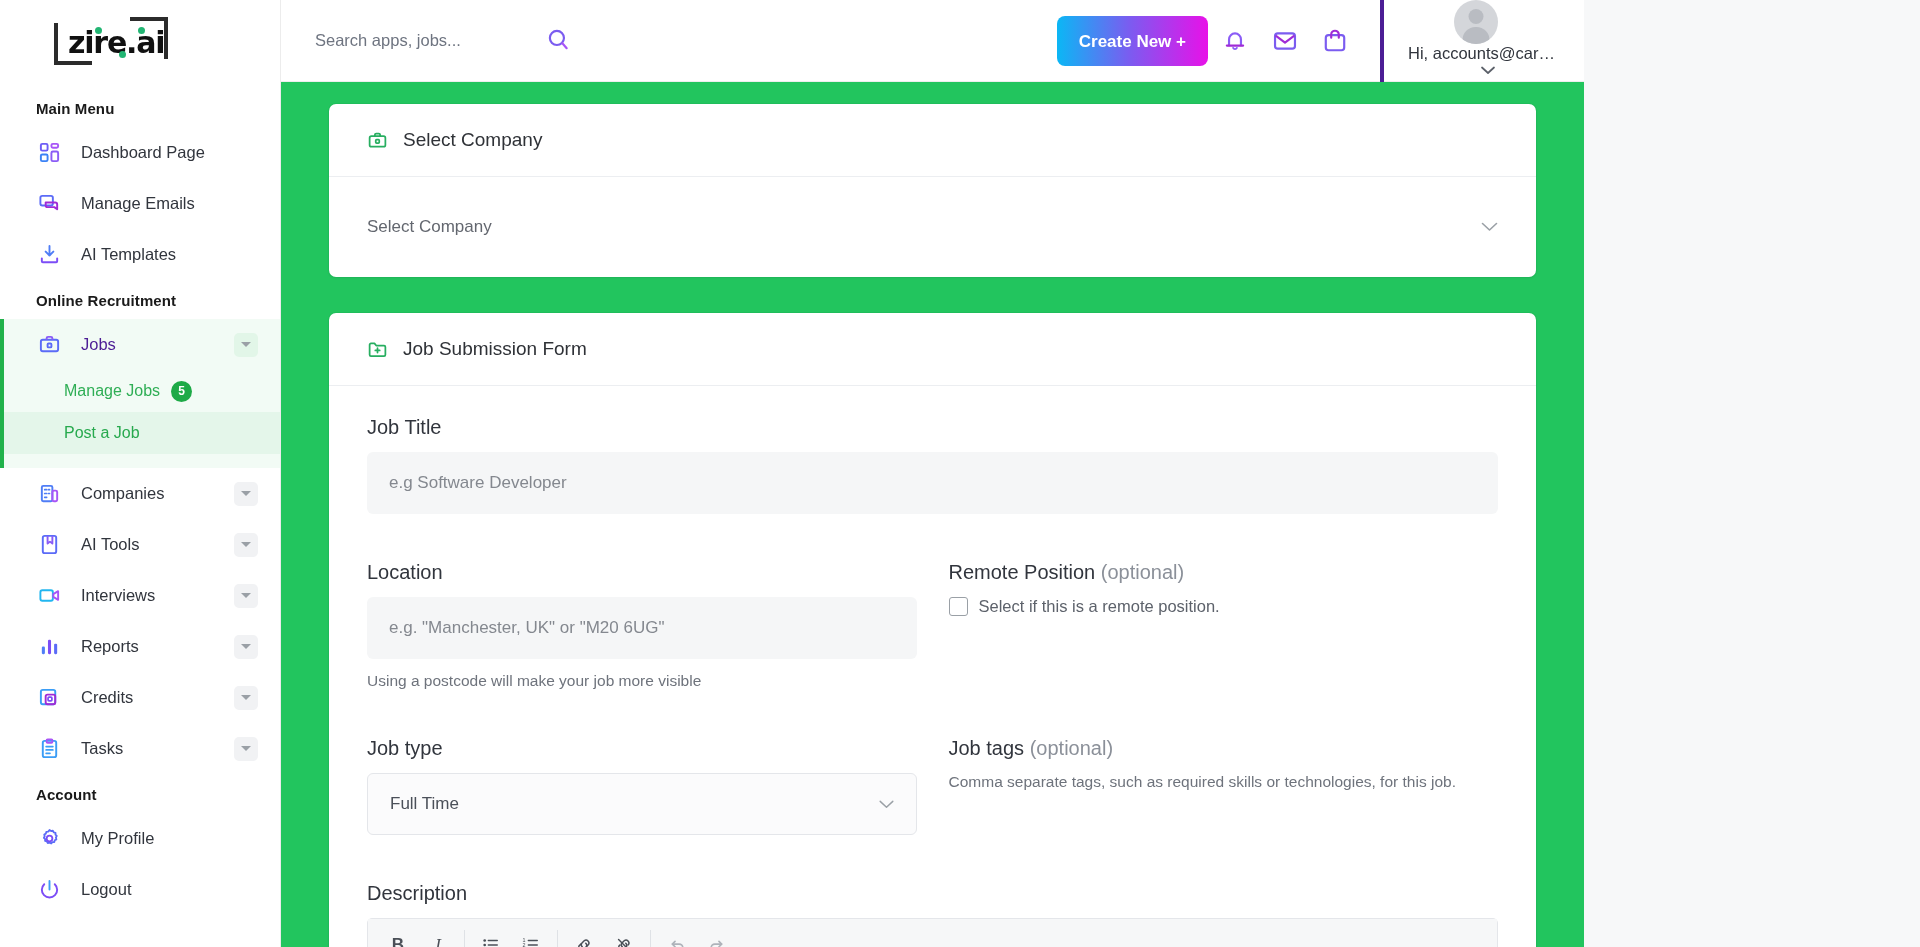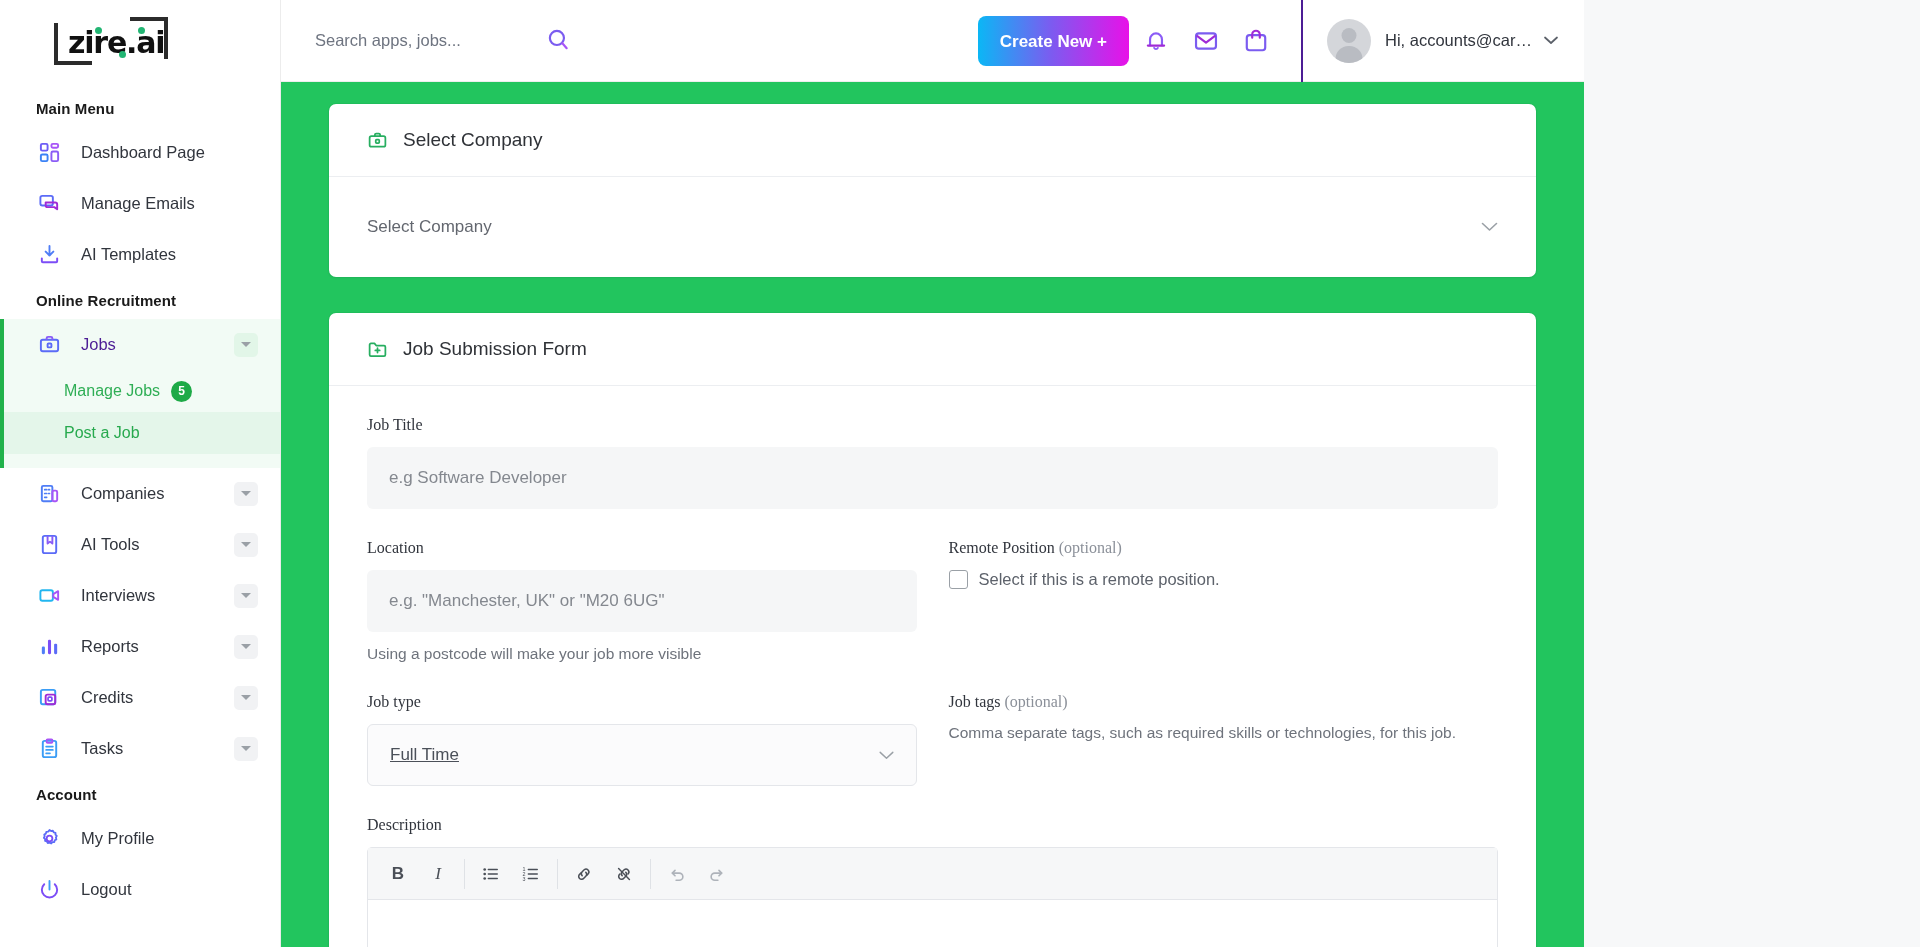--- a/index.html
+++ b/index.html
@@ -101,21 +101,21 @@
   .header-right { margin-left: auto; display: flex; align-items: center; }
   .btn-create {
     height: 50px; padding: 16px 22px; border: none; border-radius: 8px;
     background: linear-gradient(90deg, #0bb7f5 0%, #7b5cf0 48%, #e811e8 100%);
     color: #fff; font-size: 17px; font-weight: 600; cursor: pointer;
     font-family: "Liberation Sans", sans-serif; white-space: nowrap;
   }
   .hicon { width: 46px; height: 46px; display:flex; align-items:center; justify-content:center; cursor:pointer; margin-left: 4px;}
   .user-chip {
     display: flex; align-items: center; height: 82px; padding: 0 26px 0 24px;
-    border-left: 2px solid #4c1d95; margin-left: 22px; cursor: pointer;
+    border-left: 4px solid #4c1d95; margin-left: 22px; cursor: pointer; flex-direction: column;
   }
   .avatar {
     width: 44px; height: 44px; border-radius: 50%; background: #d4d6da;
     margin-right: 14px; position: relative; overflow: hidden; flex-shrink: 0;
   }
   .avatar:before {
     content:""; position:absolute; left:50%; top:9px; transform:translateX(-50%);
     width:15px; height:15px; border-radius:50%; background:#b9bcc2;
   }
   .avatar:after {
@@ -139,43 +139,43 @@
   }
   .card-head .chico { margin-right: 15px; display:flex; align-items:center; }
   .card-body { padding: 30px 38px 38px 38px; }
 
   .select-row {
     height: 100px; display: flex; align-items: center; padding: 0 38px;
     justify-content: space-between; cursor: pointer;
   }
   .select-placeholder { font-size: 17px; color: #63676f; }
 
-  .field-label { font-size: 16px; color: #31353d; margin-bottom: 13px; display: block; font-family: Liberation Serif, serif; }
+  .field-label { font-size: 20px; color: #31353d; margin-bottom: 13px; display: block; }
   .field-label .opt { color: #8b9099; }
   .txt-input {
     width: 100%; height: 62px; border: none; border-radius: 6px;
     background: #f5f6f7; padding: 0 22px; font-size: 17px; color: #6b7280;
     outline: none; font-family: "Liberation Sans", sans-serif;
   }
   .txt-input::placeholder { color: #84888f; }
   .hint { font-size: 15.5px; color: #6e737c; margin-top: 13px; }
   .grid2 { display: flex; gap: 19px; }
   .col { flex: 1; min-width: 0; }
   .sel-input {
     width: 100%; height: 62px; border: 1px solid #e4e6ea; border-radius: 6px;
     background: #fbfbfc; padding: 0 22px; font-size: 17px; color: #4b5059;
-    display: flex; align-items: center; justify-content: space-between; cursor: pointer; text-decoration: underline;
+    display: flex; align-items: center; justify-content: space-between; cursor: pointer;
   }
   .check-row { display: flex; align-items: center; margin-top: 6px; }
   .checkbox {
     width: 19px; height: 19px; border: 1.6px solid #9aa0a6; border-radius: 3px;
     background: #fff; margin-right: 11px; cursor: pointer; flex-shrink: 0;
   }
   .check-text { font-size: 16.5px; color: #5d626b; }
-  .row-gap { margin-top: 30px; gap: 32px; }
+  .row-gap { margin-top: 47px; gap: 32px; }
 
   .editor-wrap { border: 1px solid #e4e6ea; border-radius: 5px; margin-top: 13px; }
   .editor-toolbar {
     height: 52px; background: #f6f7f8; border-bottom: 1px solid #e4e6ea;
     display: flex; align-items: center; padding: 0 10px;
   }
   .tb-btn {
     width: 40px; height: 40px; display:flex; align-items:center; justify-content:center;
     cursor: pointer; color: #4a4f57;
   }

